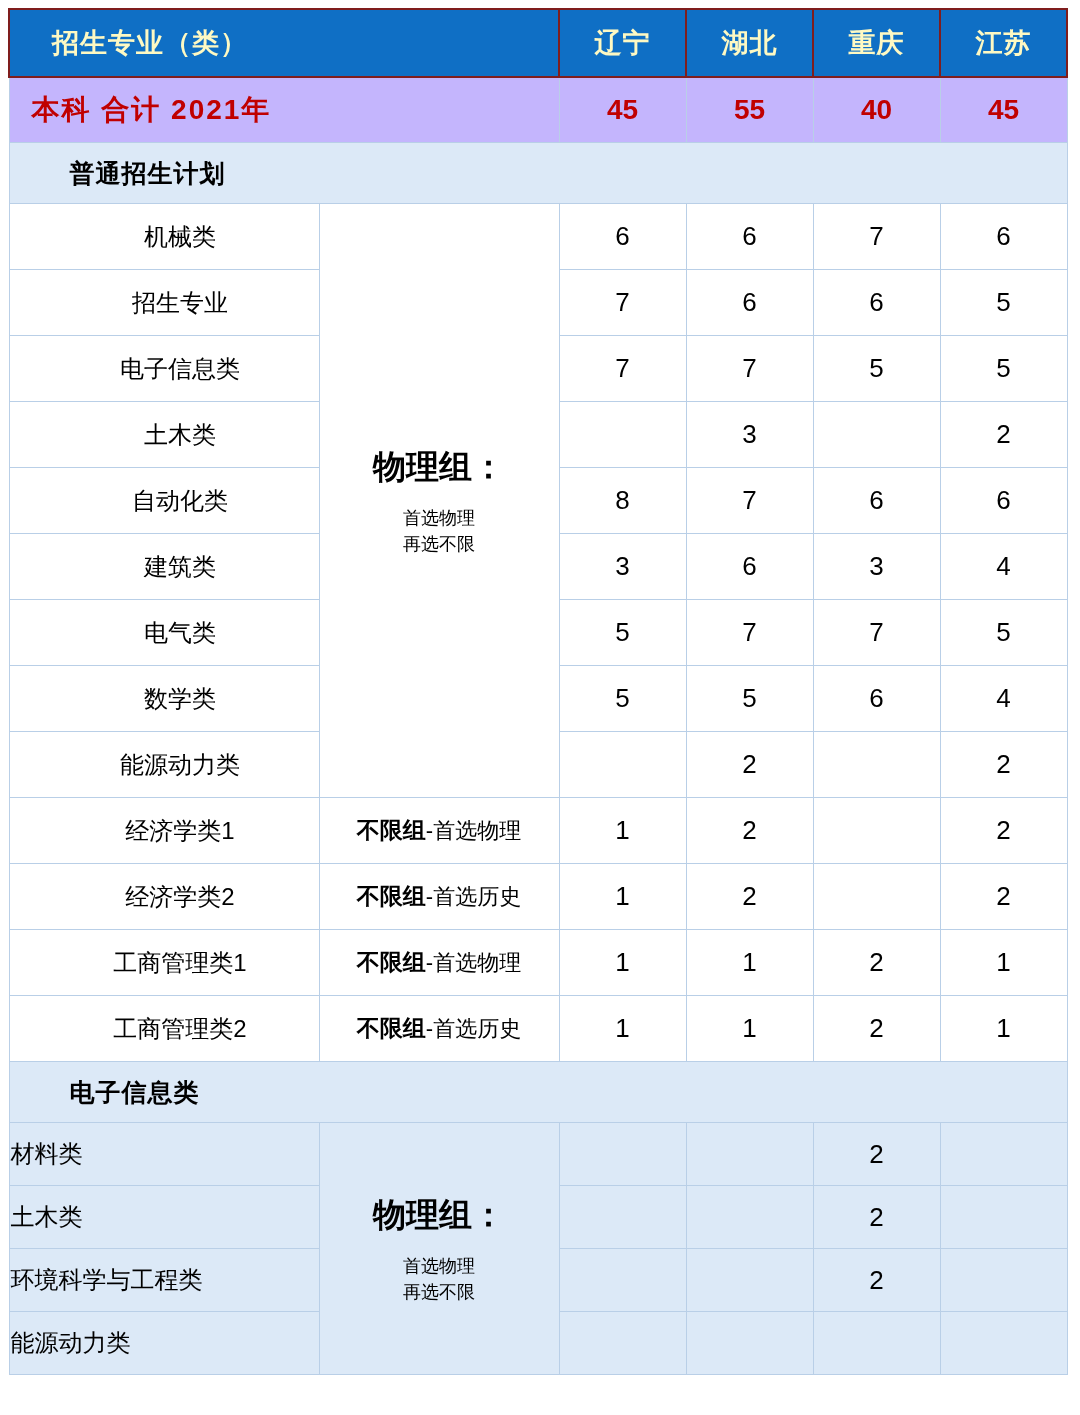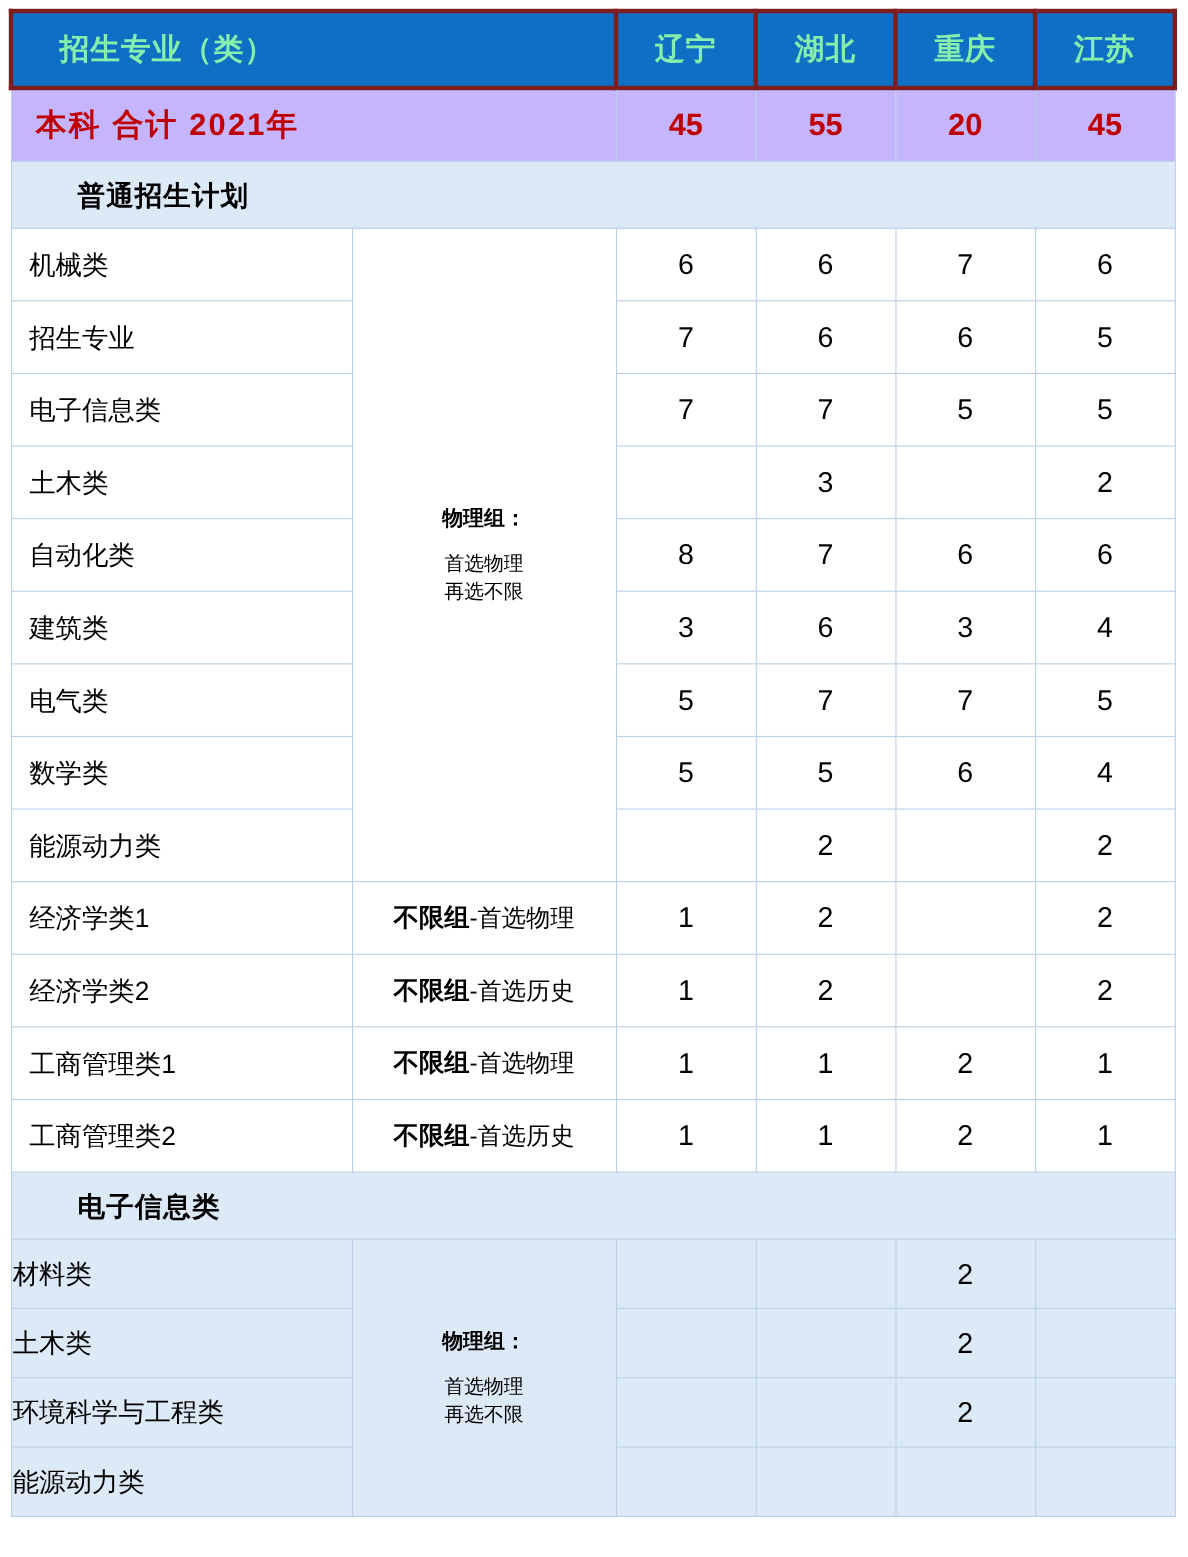--- a/index.html
+++ b/index.html
@@ -31,25 +31,25 @@
     vertical-align: middle;
   }
   
   col.c-major   { width: 310px; }
   col.c-group   { width: 240px; }
   col.c-prov    { width: 127px; }
 
   
   tr.head th {
     background: #0f6fc5;
-    color: #86efac;
+    color: #fef9c3;
     font-size: 27px;
     font-weight: bold;
     height: 66px;
-    border: 4px solid #7f1d1d;
+    border: 2px solid #7f1d1d;
     text-align: center;
     letter-spacing: 1px;
   }
   tr.head th.major-head {
     text-align: left;
     padding-left: 42px;
   }
 
   
   tr.total td {
@@ -77,35 +77,35 @@
     letter-spacing: 1px;
   }
 
   
   tr.body td {
     height: 65px;
     font-size: 24px;
     background: #ffffff;
   }
   tr.body td.major {
-    text-align: left;
-    padding-left: 16px;
+    text-align: center;
+    padding-left: 32px;
   }
   tr.body td.num {
     text-align: center;
     font-size: 26px;
   }
   td.groupcell {
     text-align: center;
     font-size: 23px;
     line-height: 1.45;
     background: #ffffff;
   }
   td.groupcell .g-title {
-    font-size: 19px;
+    font-size: 33px;
     font-weight: bold;
     display: block;
     margin-bottom: 14px;
   }
   td.groupcell .g-sub {
     display: block;
     font-size: 18px;
   }
   td.groupcell.inline {
     font-size: 22px;
@@ -153,21 +153,21 @@
         <th>湖北</th>
         <th>重庆</th>
         <th>江苏</th>
       </tr>
     </thead>
     <tbody>
       <tr class="total">
         <td class="label" colspan="2">本科 合计 2021年</td>
         <td class="num">45</td>
         <td class="num">55</td>
-        <td class="num">20</td>
+        <td class="num">40</td>
         <td class="num">45</td>
       </tr>
 
       <tr class="section">
         <td colspan="6">普通招生计划</td>
       </tr>
 
       <tr class="body">
         <td class="major">机械类</td>
         <td class="groupcell" rowspan="9">

